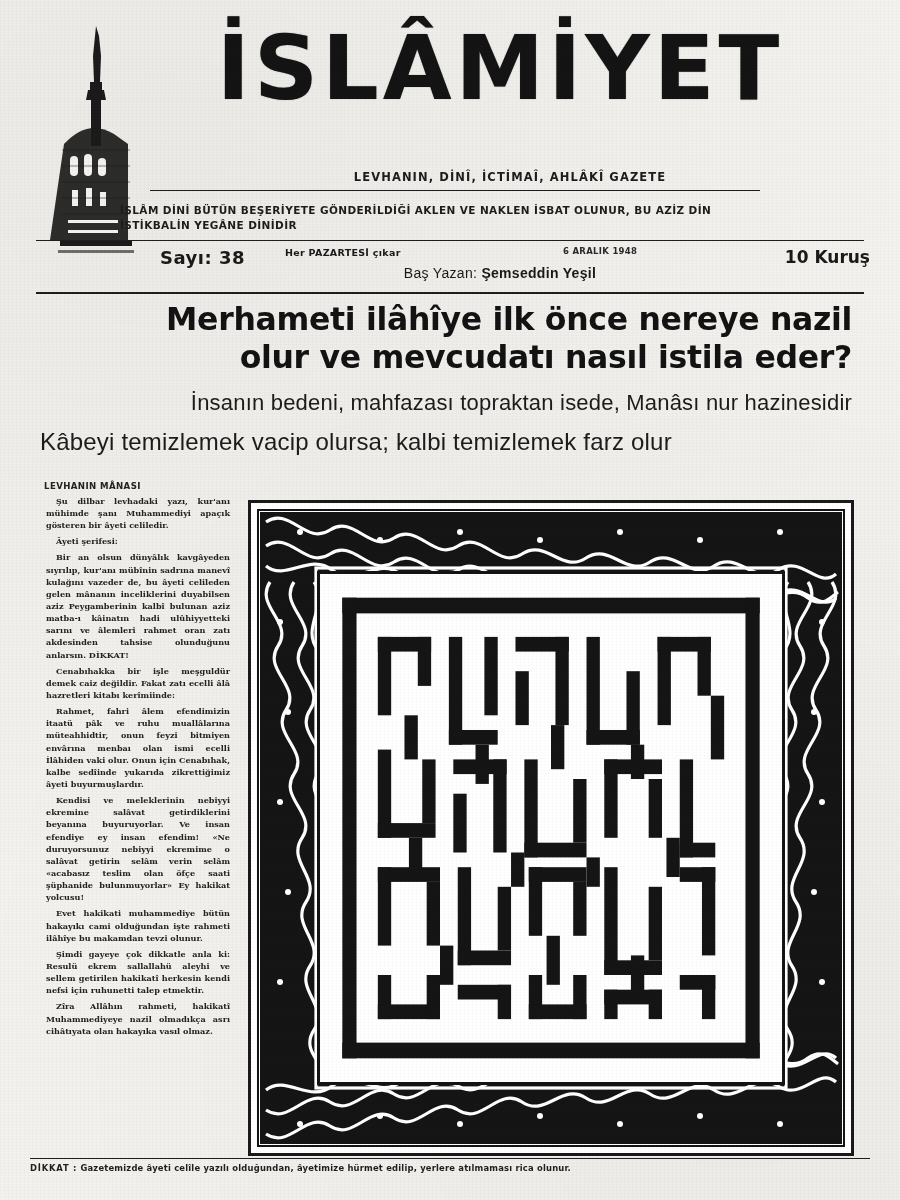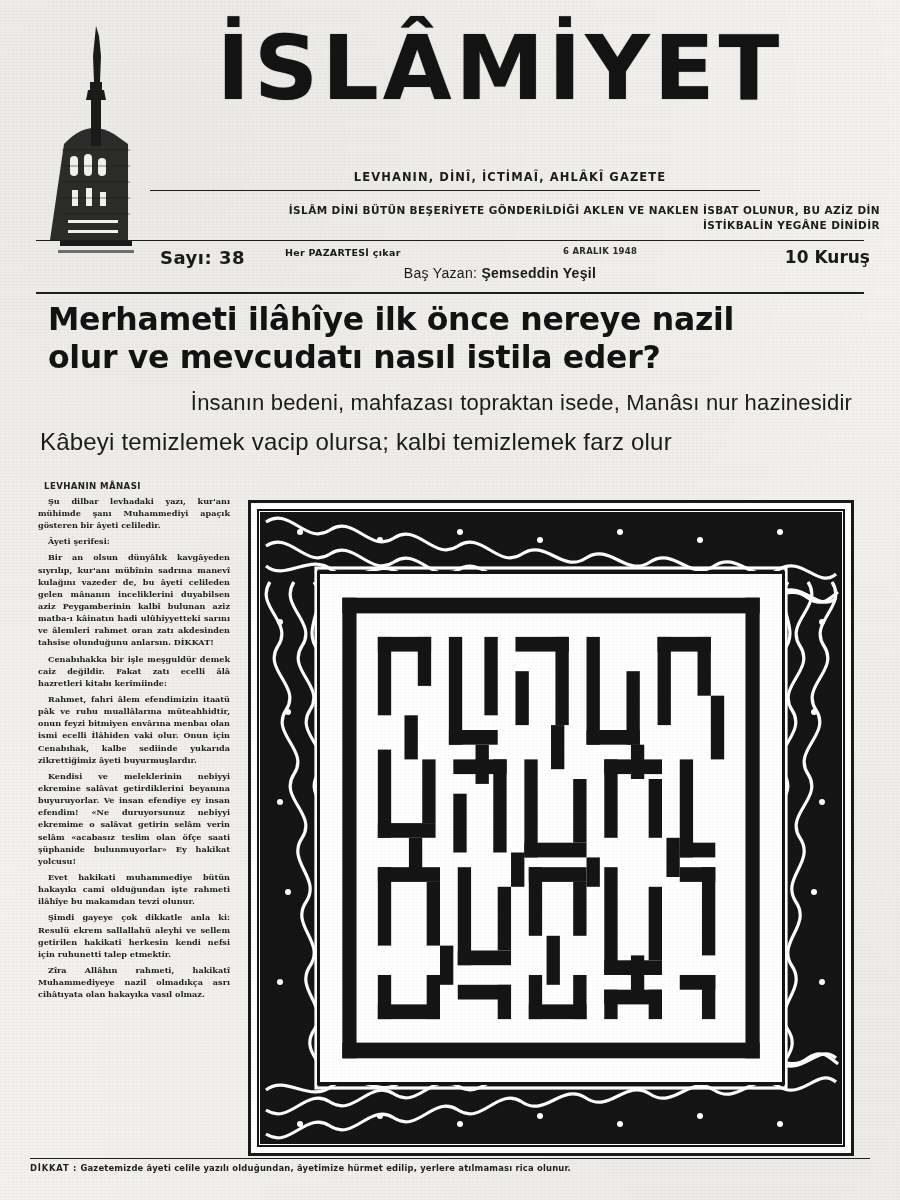--- a/index.html
+++ b/index.html
@@ -47,21 +47,21 @@
   }
   .subtitle1{
     position:absolute;left:160px;top:170px;width:700px;text-align:center;
     font-family:"DejaVu Sans", sans-serif;font-weight:bold;
     font-size:11.5px;letter-spacing:1.1px;color:#1d1d1d;
   }
   .rule{
     position:absolute;background:#1e1e1e;height:1px;
   }
   .creed{
-    position:absolute;left:120px;top:203px;width:760px;text-align:right;
+    position:absolute;left:120px;top:203px;width:760px;text-align:left;
     font-family:"DejaVu Sans", sans-serif;font-weight:bold;
     font-size:10.5px;line-height:1.45;letter-spacing:.4px;color:#1d1d1d;
   }
   .issue-row{
     position:absolute;left:120px;top:243px;width:760px;height:40px;
   }
   .issue-no{
     position:absolute;left:40px;top:4px;
     font-family:"DejaVu Sans", sans-serif;font-weight:bold;font-size:18px;
     letter-spacing:.5px;
@@ -82,21 +82,21 @@
   }
   .editor{
     position:absolute;left:0;top:22px;width:760px;text-align:center;
     font-family:"Liberation Sans", sans-serif;font-size:14px;
     letter-spacing:.3px;
   }
   .editor b{font-weight:bold}
 
   
   .headline{
-    position:absolute;left:48px;top:300px;width:804px;text-align:left;
+    position:absolute;left:48px;top:300px;width:804px;text-align:right;
     font-family:"DejaVu Sans", sans-serif;font-weight:bold;
     font-size:31.5px;line-height:1.22;letter-spacing:-.3px;color:#131313;
   }
   .deck1{
     position:absolute;left:48px;top:390px;width:804px;text-align:right;
     font-family:"Liberation Sans", sans-serif;font-size:22px;
     letter-spacing:.2px;color:#1c1c1c;
   }
   .deck2{
     position:absolute;left:40px;top:428px;width:804px;
@@ -111,21 +111,21 @@
     font-size:8.1px;line-height:1.5;
     text-align:justify;
     color:#232323;
     filter:blur(.25px);
   }
   .col .kicker{
     font-family:"DejaVu Sans", sans-serif;font-weight:bold;
     font-size:8.6px;letter-spacing:.4px;text-align:left;
     display:block;margin:0 0 2px 14px;
   }
-  .col p{margin:0 0 4px 8px;text-indent:10px;font-weight:bold;}
+  .col p{margin:0 0 4px 16px;text-indent:10px;font-weight:bold;}
 
   
   .plate{
     position:absolute;left:248px;top:500px;width:600px;height:650px;
     background:#fff;
     border:3px solid #1a1a1a;
     box-shadow:0 0 0 1px #fff inset;
     overflow:hidden;
   }
   .plate-border{

